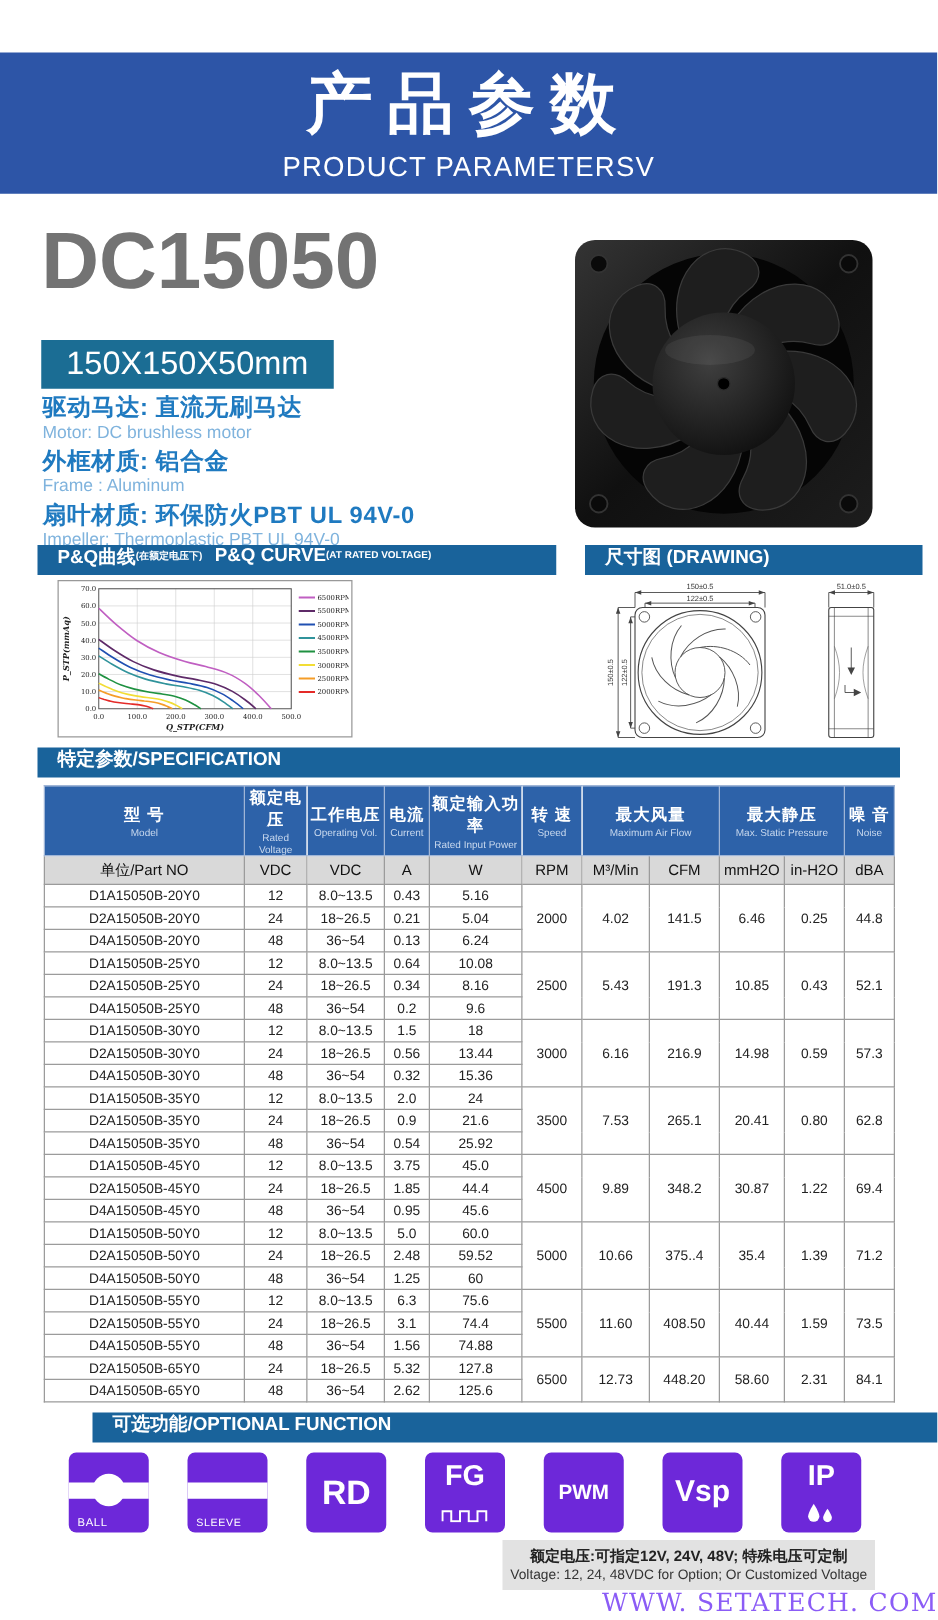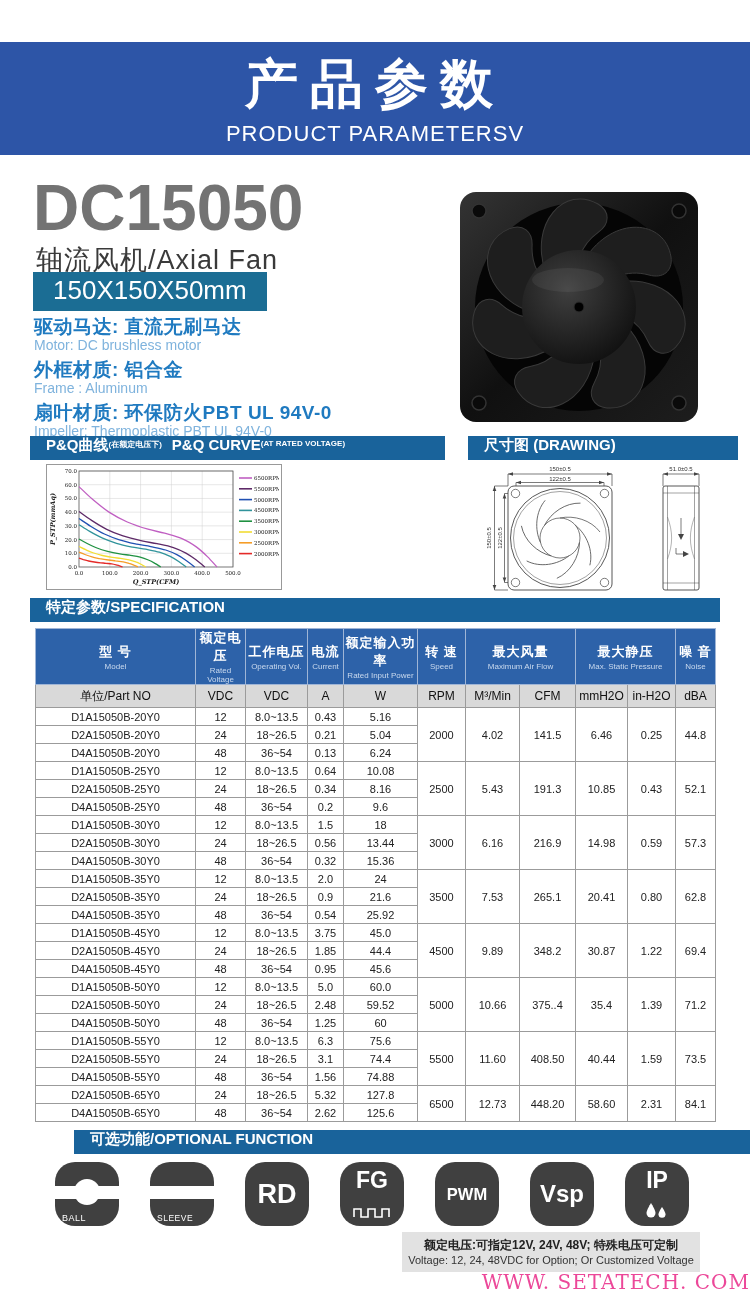--- a/index.html
+++ b/index.html
@@ -38,52 +38,51 @@
   
   .spec-table{position:absolute;left:35px;top:628px;width:680px;border-collapse:collapse;
               table-layout:fixed;}
   .spec-table td,.spec-table th{border:1px solid #9b9b9b;text-align:center;overflow:hidden;padding:0;}
   .spec-table th.main{background:#2d62a9;color:#fff;border:1px solid #9fb5d6;height:46px;}
   .h-cn{font-size:13px;font-weight:bold;letter-spacing:1px;}
   .h-en{font-size:8px;font-weight:normal;color:#c9d9ee;margin-top:1px;}
   .spec-table th.unit{background:#d9d9d9;font-size:12px;font-weight:normal;height:22px;color:#111;}
   .spec-table tbody td{font-size:11px;height:17px;color:#222;background:#fff;}
   
-  .icon{position:absolute;top:1162px;width:64px;height:64px;border-radius:20px;
-        background:#404040;color:#fff;}
+  .icon{position:absolute;top:1162px;width:64px;height:64px;border-radius:6px;
+        background:#6d28d9;color:#fff;}
   .icon .stripe{position:absolute;left:0;top:24px;width:64px;height:13px;background:#fff;}
   .icon .ball-circle{position:absolute;left:19px;top:17px;width:26px;height:26px;
         border-radius:50%;background:#fff;}
   .icon .corner-label{position:absolute;left:7px;bottom:3px;font-size:9px;letter-spacing:.5px;}
   .icon .center-text{position:absolute;left:0;top:0;width:64px;height:64px;display:flex;
         align-items:center;justify-content:center;font-weight:bold;}
   .icon .top-text{position:absolute;left:0;top:5px;width:64px;text-align:center;font-weight:bold;font-size:23px;}
   .icon .icon-svg{position:absolute;left:50%;transform:translateX(-50%);bottom:8px;}
   
   .note{position:absolute;top:1232px;height:40px;background:#e2e2e2;display:flex;
         flex-direction:column;justify-content:center;text-align:center;}
   #note-bearing{left:30px;width:357px;}
   #note-voltage{left:402px;width:298px;}
   .note-cn{font-size:12px;font-weight:bold;color:#222;line-height:16px;}
   .note-en{font-size:11px;color:#333;line-height:15px;}
   .footer{position:absolute;right:0px;top:1270px;font-family:"DejaVu Serif",serif;
-          font-size:20px;color:#ec4899;letter-spacing:1px;}
+          font-size:20px;color:#8b5cf6;letter-spacing:1px;}
 </style>
 </head>
 <body>
 
 <div id="page">
 
   <div class="banner">
     <div class="banner-cn">产品参数</div>
     <div class="banner-en">PRODUCT PARAMETERSV</div>
   </div>
 
   <div class="model-title">DC15050</div>
-  <div class="model-sub">轴流风机/Axial Fan</div>
   <div class="size-badge">150X150X50mm</div>
 
   <div class="features">
     <div class="feat">
       <div class="feat-cn">驱动马达: 直流无刷马达</div>
       <div class="feat-en">Motor: DC brushless motor</div>
     </div>
     <div class="feat">
       <div class="feat-cn">外框材质: 铝合金</div>
       <div class="feat-en">Frame : Aluminum</div>

